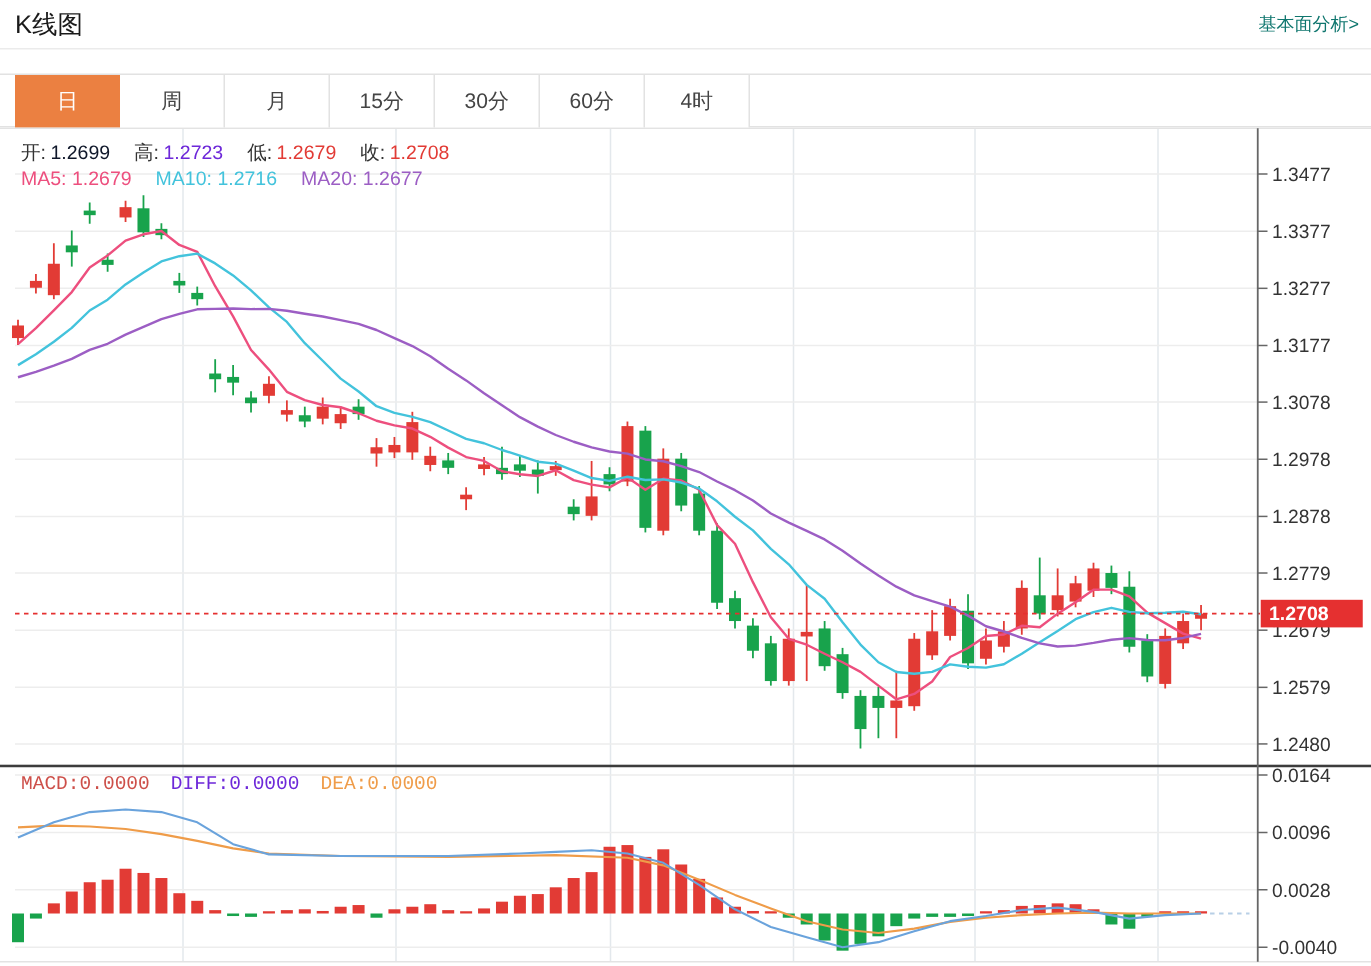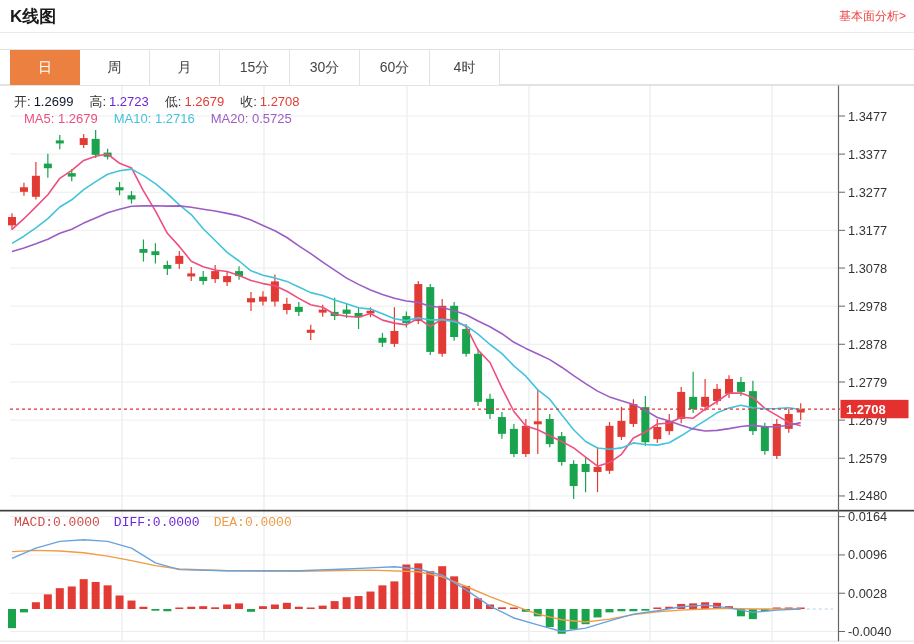--- a/index.html
+++ b/index.html
@@ -1,19 +1,19 @@
 <!DOCTYPE html>
 <html><head>
 <meta charset="utf-8">
 <style>
   html,body{margin:0;padding:0;background:#fff;}
   body{width:914px;height:644px;overflow:hidden;font-family:"Liberation Sans","DejaVu Sans",sans-serif;position:relative;}
   .header{height:33px;box-sizing:border-box;border-bottom:1px solid #ebebeb;display:flex;justify-content:space-between;align-items:center;padding:0 8px 0 10px;}
-  .header h1{font-size:17px;margin:0;color:#1a1a1a;font-weight:bold;}
-  .header a{font-size:12px;color:#ef4444;text-decoration:none;}
+  .header h1{font-size:17px;margin:0;color:#1a1a1a;font-weight:normal;}
+  .header a{font-size:12px;color:#0f766e;text-decoration:none;}
   .tabs{margin-top:16px;height:36px;box-sizing:border-box;border-top:1px solid #e2e2e2;border-bottom:1px solid #e2e2e2;display:flex;padding-left:10px;background:#fff;}
   .tab{width:70px;height:35px;line-height:35px;text-align:center;font-size:14px;color:#444;border-right:1px solid #e2e2e2;box-sizing:border-box;cursor:pointer;background:#fff;}
   .tab.active{background:#eb8041;color:#fff;border-right:none;}
   .chart-wrap{position:relative;height:558px;}
   .chart-wrap svg{position:absolute;left:0;top:0;}
   .overlay-row{position:absolute;font-size:13px;pointer-events:none;white-space:nowrap;}
   .quote-row{top:8px;left:14px;}
   .ma-row{top:26px;left:14px;}
   .macd-row{top:429px;left:14px;}
   .lbl{color:#333;}
@@ -306,19 +306,19 @@
       <text x="848" y="637.028" fill="#333333" font-size="12.8">-0.0040</text>
       <rect x="840.5" y="400.8658999999999" width="68" height="18.4" fill="#e53030"></rect>
       <text x="846" y="414.5658999999999" fill="#fff" font-size="13" font-weight="bold">1.2708</text>
     </svg>
 
   <div class="overlay-row quote-row">
     <span class="lbl">开:</span><span class="qval" style="color: #0f172a;">1.2699</span><span class="lbl">高:</span><span class="qval" style="color: #6d28d9;">1.2723</span><span class="lbl">低:</span><span class="qval" style="color: rgb(226, 59, 53);">1.2679</span><span class="lbl">收:</span><span class="qval" style="color: rgb(226, 59, 53);">1.2708</span>
   </div>
 
   <div class="overlay-row ma-row">
-    <span class="ma-item" style="color: rgb(237, 79, 126); margin-left: 10px;"><span>MA5:</span> <span>1.2679</span></span><span class="ma-item" style="color: rgb(67, 195, 220);"><span>MA10:</span> <span>1.2716</span></span><span class="ma-item" style="color: rgb(156, 94, 196);"><span>MA20:</span> <span>0.5725</span></span>
+    <span class="ma-item" style="color: rgb(237, 79, 126);"><span>MA5:</span> <span>1.2679</span></span><span class="ma-item" style="color: rgb(67, 195, 220);"><span>MA10:</span> <span>1.2716</span></span><span class="ma-item" style="color: rgb(156, 94, 196);"><span>MA20:</span> <span>1.2677</span></span>
   </div>
 
   <div class="overlay-row macd-row">
     <span class="macd-item" style="color: rgb(205, 79, 73);"><span>MACD:</span><span>0.0000</span></span><span class="macd-item" style="color: #6d28d9;"><span>DIFF:</span><span>0.0000</span></span><span class="macd-item" style="color: rgb(239, 156, 73);"><span>DEA:</span><span>0.0000</span></span>
   </div>
 </div>
 
 </body></html>

